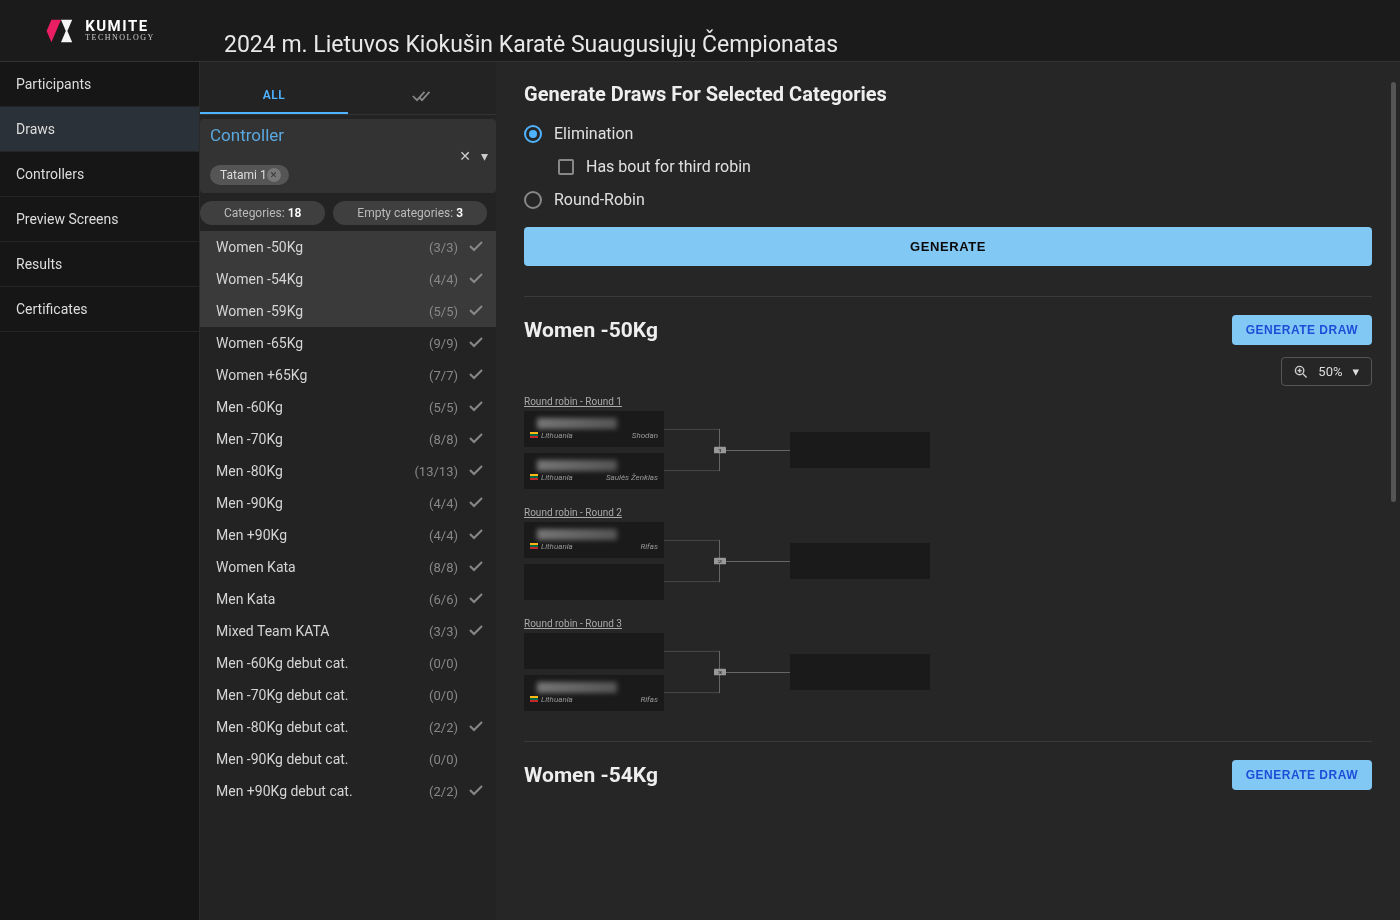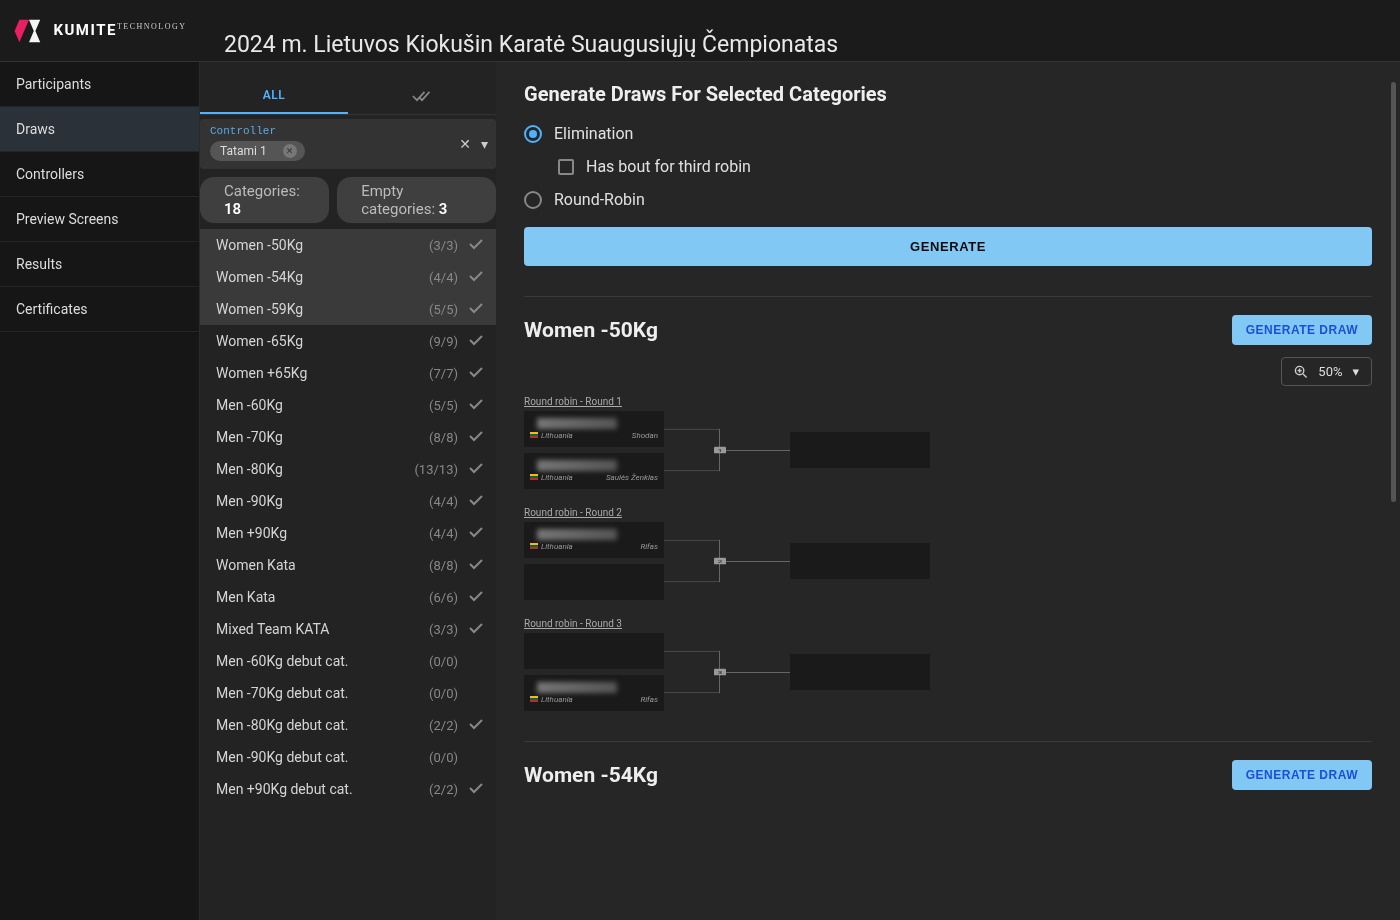--- a/index.html
+++ b/index.html
@@ -1,46 +1,46 @@
 <!DOCTYPE html>
 <html><head>
   <meta charset="utf-8">
   <style>
     * { box-sizing: border-box; margin: 0; padding: 0; }
     body { font-family: -apple-system, BlinkMacSystemFont, "Segoe UI", Roboto, Arial, sans-serif; background: #1b1b1b; color: #e0e0e0; width: 1400px; height: 920px; overflow: hidden; }
     
     .topbar { display: flex; align-items: center; height: 62px; border-bottom: 1px solid #333; }
     .logo-area { width: 200px; display: flex; align-items: center; justify-content: center; gap: 8px; }
     .logo-mark { width: 32px; height: 32px; }
-    .logo-text { display: flex; flex-direction: row; line-height: 1; }
+    .logo-text { display: flex; flex-direction: column; line-height: 1; }
     .logo-text .t1 { font-size: 15px; font-weight: 700; letter-spacing: 1.5px; color: #fff; }
     .logo-text .t2 { font-size: 8px; letter-spacing: 1.5px; color: #ccc; font-family: Liberation Serif, serif; }
     .page-title { font-size: 23px; font-weight: 400; color: #e8e8e8; padding-left: 24px; margin-top: 28px; }
     
     .main { display: flex; height: 858px; }
     .sidebar { width: 200px; background: #161616; border-right: 1px solid #2a2a2a; }
     .nav-item { padding: 14px 16px; font-size: 14px; color: #ddd; cursor: pointer; border-bottom: 1px solid #252525; }
     .nav-item.active { background: #2a3138; }
     
     .panel { width: 296px; background: #232323; display: flex; flex-direction: column; padding-top: 16px; }
     .tabs-row { display: flex; border-bottom: 1px solid #333; }
     .tab { flex: 1; text-align: center; padding: 10px 0; font-size: 12px; font-weight: 600; letter-spacing: 0.5px; color: #888; cursor: pointer; }
     .tab.active { color: #4fb3ff; border-bottom: 2px solid #4fb3ff; }
     .tab svg { vertical-align: middle; }
     
     .controller-box { background: #333; margin: 4px 0 8px 0; border-radius: 4px; padding: 6px 10px 8px 10px; position: relative; }
-    .controller-label { color: #5aa8e0; font-size: 11px; margin-bottom: 4px; font-family: Liberation Mono, monospace; }
+    .controller-label { color: #5aa8e0; font-size: 17px; margin-bottom: 20px; }
     .chip-row { display: flex; align-items: center; gap: 6px; }
-    .chip { background: #555; border-radius: 12px; padding: 3px 8px 3px 10px; font-size: 12px; display: inline-flex; align-items: center; gap: 16px; color: #ddd; }
+    .chip { background: #555; border-radius: 12px; padding: 3px 8px 3px 10px; font-size: 12px; display: inline-flex; align-items: center; gap: 0; color: #ddd; }
     .chip .x { background: #777; border-radius: 50%; width: 14px; height: 14px; display: inline-flex; align-items: center; justify-content: center; font-size: 9px; color: #333; cursor: pointer; }
     .controller-actions { position: absolute; right: 8px; top: 50%; transform: translateY(-50%); display: flex; gap: 10px; color: #ccc; font-size: 14px; }
     .controller-actions span { cursor: pointer; }
     
     .pill-row { display: flex; gap: 8px; padding: 0 0 6px 0; }
-    .pill { background: #3f3f3f; border-radius: 14px; padding: 5px 24px; font-size: 15px; color: #bbb; }
+    .pill { background: #3f3f3f; border-radius: 14px; padding: 5px 24px; font-size: 12px; color: #bbb; }
     .pill b { color: #fff; font-weight: 600; }
     
     .cat-list { flex: 1; overflow-y: auto; }
     .cat-item { display: flex; align-items: center; padding: 8px 12px 8px 16px; font-size: 14px; color: #d5d5d5; cursor: pointer; }
     .cat-item.selected { background: #3a3a3a; }
     .cat-name { flex: 1; }
     .cat-count { color: #888; font-size: 13px; margin-right: 10px; }
     .cat-check { width: 16px; color: #888; }
     
     .content { flex: 1; background: #262626; padding: 20px 28px; overflow-y: auto; position: relative; }

